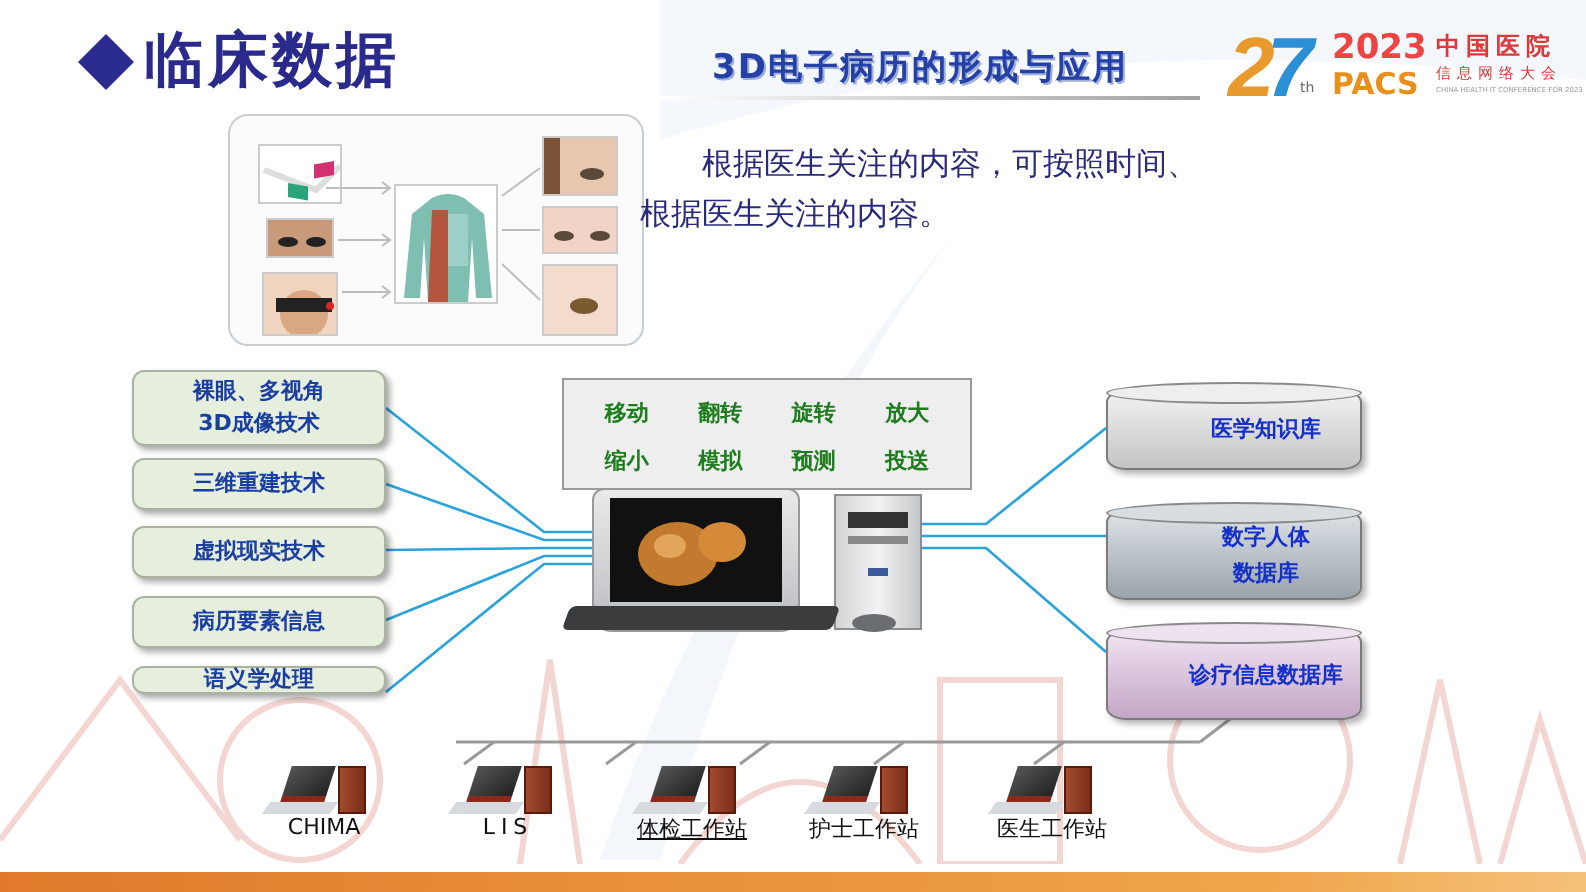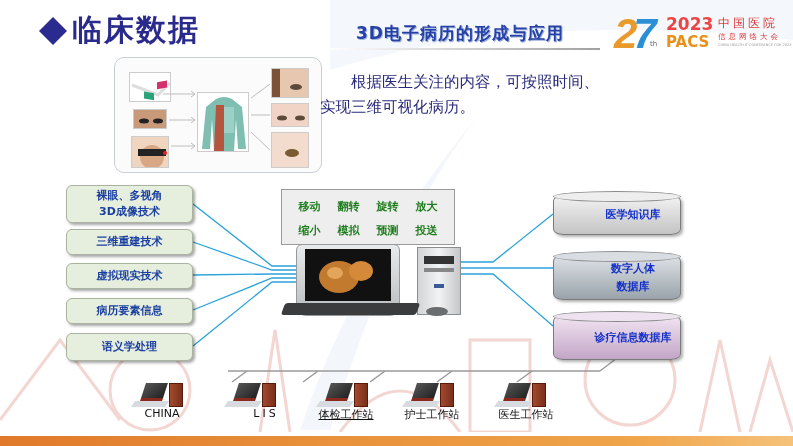--- a/index.html
+++ b/index.html
@@ -16,36 +16,36 @@
   .subtitle { position: absolute; left: 356px; top: 22px; font-size: 17px; color: #2541a8; font-weight: bold; letter-spacing: 1px;
               text-shadow: 1px 1px 0 #9fb1d8; }
   .subtitle-line { position: absolute; left: 330px; top: 48px; width: 270px; height: 2px; background: linear-gradient(to right, #ffffff, #a0a0a0); }
 
   .logo { position: absolute; left: 608px; top: 12px; width: 180px; height: 42px; }
   .logo .num27 { position: absolute; left: 6px; top: -2px; font-size: 42px; font-weight: bold; font-style: italic; color: #e89a2c; letter-spacing: -4px; font-family: Liberation Sans, sans-serif; }
   .logo .num27 .seven { color: #2b8fd6; }
   .logo .th { position: absolute; left: 42px; top: 28px; font-size: 7px; color: #666; }
   .logo .year { position: absolute; left: 58px; top: 2px; font-size: 17px; font-weight: bold; color: #ef4444; letter-spacing: 0px; }
   .logo .chima { position: absolute; left: 58px; top: 21px; font-size: 15px; font-weight: bold; color: #e8901a; }
-  .logo .cn1 { position: absolute; left: 110px; top: 3px; font-size: 12px; font-weight: normal; color: #d93a3a; letter-spacing: 3px; }
+  .logo .cn1 { position: absolute; left: 110px; top: 3px; font-size: 12px; font-weight: bold; color: #d93a3a; letter-spacing: 3px; }
   .logo .cn2 { position: absolute; left: 110px; top: 20px; font-size: 7.5px; color: #d93a3a; letter-spacing: 3px; }
   .logo .en { position: absolute; left: 110px; top: 31px; font-size: 3.5px; color: #999; white-space: nowrap; }
 
   .img-panel { position: absolute; left: 114px; top: 57px; width: 208px; height: 116px; border: 1px solid #c9ced3; border-radius: 10px; background: #fbfbfb; }
   .thumb { position: absolute; border: 1px solid #ccc; background: #f3e5dc; overflow: hidden; }
   .body-fig { position: absolute; left: 82px; top: 34px; width: 52px; height: 60px; border: 1px solid #ccc; background: #fff; }
 
   .desc { position: absolute; left: 320px; top: 70px; width: 370px; font-family: "DejaVu Serif", serif; font-size: 15.5px; color: #2a2a7a; line-height: 24.5px; }
   .desc p { white-space: nowrap; }
 
   .left-box { position: absolute; left: 66px; width: 127px; background: #e6eedd; border: 1px solid #a9b3a0; border-radius: 6px;
               box-shadow: 2px 2px 3px rgba(0,0,0,0.35); display: flex; align-items: center; justify-content: center; text-align: center;
               font-size: 11px; font-weight: bold; color: #1a3fa0; line-height: 16px; }
 
-  .cmd-panel { position: absolute; left: 281px; top: 189px; width: 174px; height: 56px; background: #eeeeee; border: 1px solid #9a9a9a; }
+  .cmd-panel { position: absolute; left: 281px; top: 189px; width: 205px; height: 56px; background: #eeeeee; border: 1px solid #9a9a9a; }
   .cmd-row { position: absolute; left: 0; width: 100%; display: flex; justify-content: space-around; padding: 0 8px; font-size: 11px; font-weight: bold; color: #1f7d1f; font-family: "DejaVu Serif", serif; }
 
   .monitor { position: absolute; left: 296px; top: 244px; width: 104px; height: 72px; background: linear-gradient(#e9eaeb, #b9bcbf); border-radius: 6px 6px 10px 10px; border: 1px solid #999; }
   .monitor .screen { position: absolute; left: 8px; top: 4px; width: 86px; height: 52px; background: #111; }
   .tower { position: absolute; left: 417px; top: 247px; width: 44px; height: 68px; background: linear-gradient(to right, #d2d4d6, #f2f3f4, #c5c7c9); border: 1px solid #8b8d8f; }
   .keyboard { position: absolute; left: 283px; top: 303px; width: 135px; height: 12px; background: #3a3c3e; border-radius: 3px; transform: skewX(-20deg); }
   .mouse { position: absolute; left: 426px; top: 307px; width: 22px; height: 9px; background: #6b6e70; border-radius: 50%; }
 
   .db { position: absolute; left: 553px; width: 128px; border: 1px solid #7b7b7b; border-radius: 10px / 6px;
         box-shadow: 2px 2px 3px rgba(0,0,0,0.3); display: flex; align-items: center; justify-content: center; text-align: center;
@@ -159,21 +159,21 @@
         <path d="M76 85 L 80 88 L 76 91"></path>
       <line x1="155" y1="26" x2="136" y2="40"></line>
       <line x1="155" y1="57" x2="136" y2="57"></line>
       <line x1="155" y1="92" x2="136" y2="74"></line>
     </g>
   </svg>
 </div>
 
 <div class="desc">
   <p>　　根据医生关注的内容，可按照时间、</p>
-  <p>实现三维可视化病历。</p>
+  <p>根据医生关注的内容。</p>
 </div>
 
 <svg class="lines" viewBox="0 0 793 446">
   <g stroke="#29a3dc" stroke-width="1.3" fill="none">
 
     <path d="M193 204 L 272 266 L 299 266"></path>
     <path d="M193 242 L 272 270 L 299 270"></path>
     <path d="M193 275 L 272 274 L 299 274"></path>
     <path d="M193 310 L 272 278 L 299 278"></path>
     <path d="M193 346 L 272 282 L 299 282"></path>
@@ -201,21 +201,21 @@
 </div>
 <div class="left-box" style="top:229px;height:26px;">
   <span>三维重建技术</span>
 </div>
 <div class="left-box" style="top:263px;height:26px;">
   <span>虚拟现实技术</span>
 </div>
 <div class="left-box" style="top:298px;height:26px;">
   <span>病历要素信息</span>
 </div>
-<div class="left-box" style="top:333px;height:28px;">
+<div class="left-box" style="top:333px;height:14px;">
   <span>语义学处理</span>
 </div>
 
 <div class="cmd-panel">
   <div class="cmd-row" style="top:9px;">
     <span>移动</span>
     <span>翻转</span>
     <span>旋转</span>
     <span>放大</span>
   </div>
@@ -278,19 +278,19 @@
   <div class="lap-screen"></div>
     <div class="lap-base"></div>
     <div class="ptower"></div>
 </div>
 <div class="station" style="left:496px;">
   <div class="lap-screen"></div>
     <div class="lap-base"></div>
     <div class="ptower"></div>
 </div>
 
-<div class="station-label" style="left:122px;">CHINA</div>
-<div class="station-label" style="left:226px;letter-spacing:3px;">LIS</div>
+<div class="station-label" style="left:122px;">CHIMA</div>
+<div class="station-label" style="left:214px;letter-spacing:3px;">LIS</div>
 <div class="station-label" style="left:306px;text-decoration:underline;">体检工作站</div>
 <div class="station-label" style="left:392px;">护士工作站</div>
 <div class="station-label" style="left:486px;">医生工作站</div>
 
 <div class="footer-bar"></div>
 
 </body></html>

